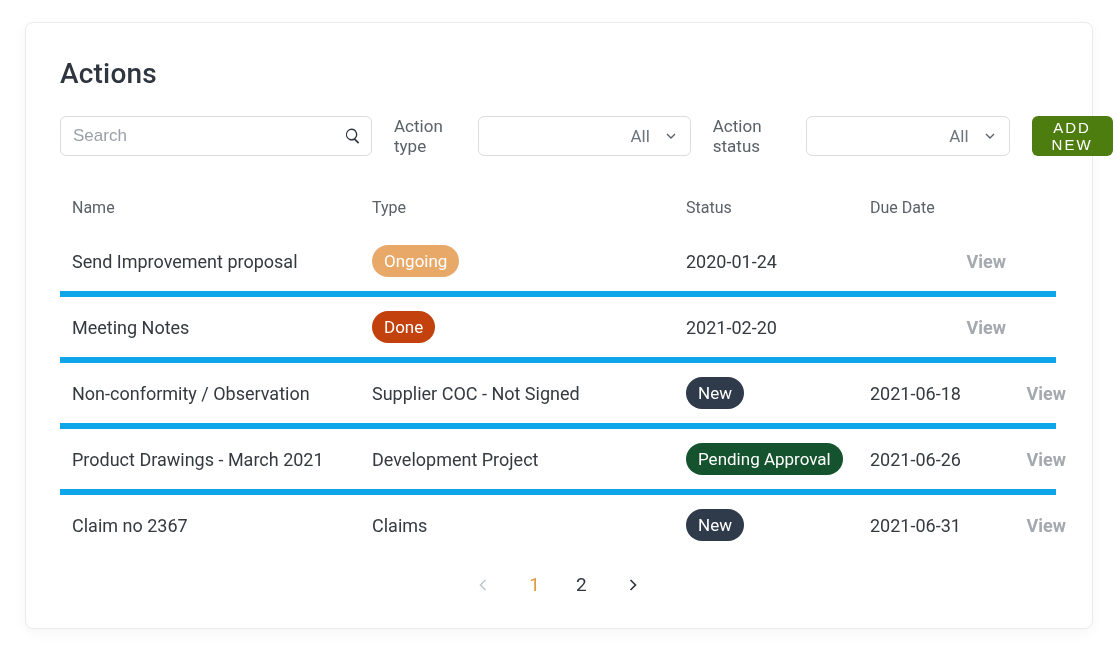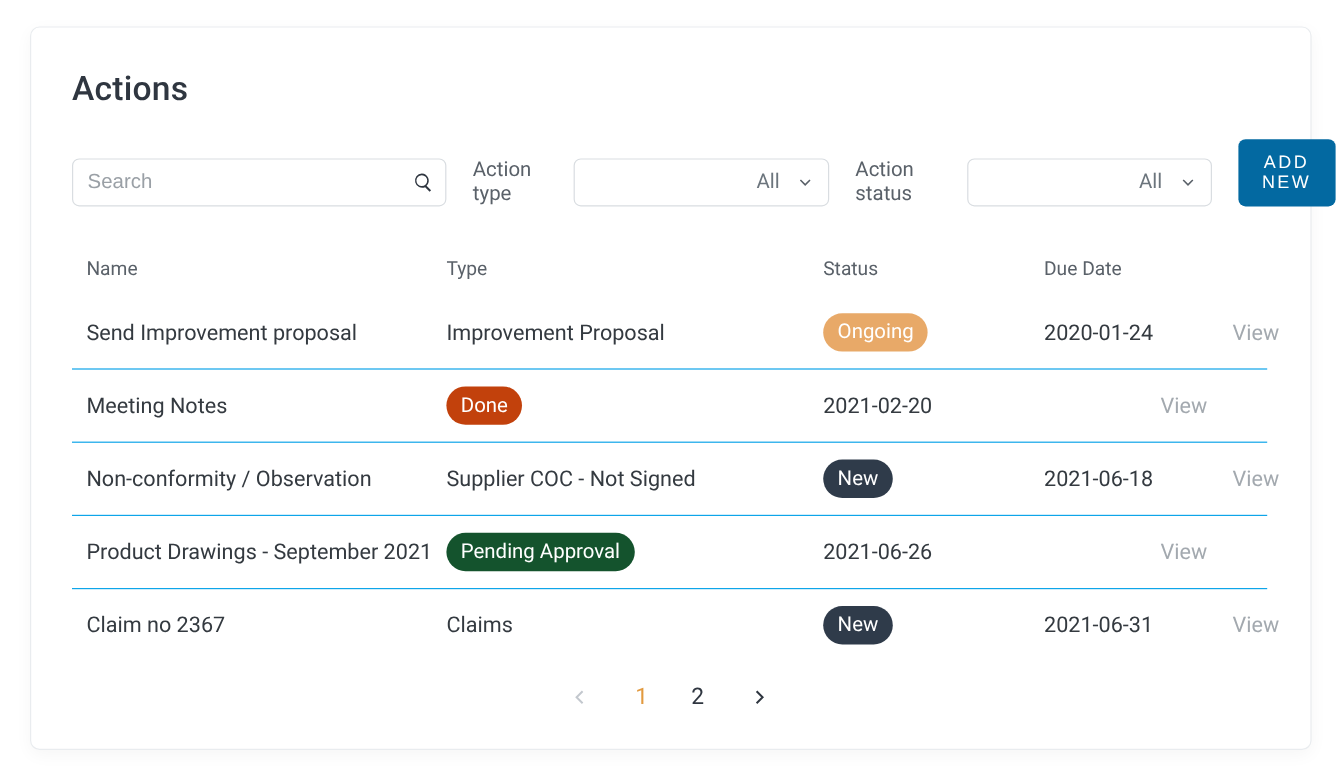--- a/index.html
+++ b/index.html
@@ -78,23 +78,23 @@
     }
     .chevron {
       position: absolute;
       right: 12px; top: 50%;
       transform: translateY(-50%);
       width: 16px; height: 16px;
       color: #5a6169;
       pointer-events: none;
     }
     .add-btn {
-      height: 56px;
+      height: 40px;
       padding: 0 20px;
-      background: #0369a1;
+      background: #4d7c0f;
       color: #fff;
       border: none;
       border-radius: 6px;
       font-size: 15px;
       letter-spacing: 2px;
       cursor: pointer;
       font-weight: 500;
     }
     .table { width: 100%; }
     .thead, .trow {
@@ -104,21 +104,21 @@
       padding: 14px 12px;
     }
     .thead {
       border-bottom: none;
     }
     .th {
       font-size: 16px;
       color: #5a6169;
     }
     .trow {
-      border-bottom: 1px solid #0ea5e9;
+      border-bottom: 6px solid #0ea5e9;
       font-size: 18px;
       color: #343a40;
     }
     .trow:last-child { border-bottom: none; }
     .badge {
       display: inline-flex;
       align-items: center;
       height: 32px;
       padding: 12px 12px;
       border-radius: 16px;
@@ -129,20 +129,21 @@
     }
     .badge-ongoing { background: #e8a968; }
     .badge-done    { background: #c2410c; }
     .badge-new     { background: #2f3b4a; }
     .badge-pending { background: #14532d; }
     .view-link {
       color: #a3a9af;
       font-size: 18px;
       cursor: pointer;
       text-align: right;
+      font-weight: bold;
     }
     .pagination {
       display: flex;
       gap: 36px;
       justify-content: center;
       align-items: center;
       margin-top: 18px;
       font-size: 19px;
     }
     .page-num { cursor: pointer; color:#2f3640; }
@@ -206,40 +207,40 @@
     <div class="thead">
       <div class="th">Name</div>
       <div class="th">Type</div>
       <div class="th">Status</div>
       <div class="th">Due Date</div>
       <div class="th"></div>
     </div>
     <div id="tbody">
         <div class="trow">
           <div>Send Improvement proposal</div>
-          <div>Improvement Proposal</div>
           <div><span class="badge badge-ongoing">Ongoing</span></div>
           <div>2020-01-24</div>
           <div class="view-link">View</div>
         </div>
         <div class="trow">
           <div>Meeting Notes</div>
           <div><span class="badge badge-done">Done</span></div>
           <div>2021-02-20</div>
           <div class="view-link">View</div>
         </div>
         <div class="trow">
           <div>Non-conformity / Observation</div>
           <div>Supplier COC - Not Signed</div>
           <div><span class="badge badge-new">New</span></div>
           <div>2021-06-18</div>
           <div class="view-link">View</div>
         </div>
         <div class="trow">
-          <div>Product Drawings - September 2021</div>
+          <div>Product Drawings - March 2021</div>
+          <div>Development Project</div>
           <div><span class="badge badge-pending">Pending Approval</span></div>
           <div>2021-06-26</div>
           <div class="view-link">View</div>
         </div>
         <div class="trow">
           <div>Claim no 2367</div>
           <div>Claims</div>
           <div><span class="badge badge-new">New</span></div>
           <div>2021-06-31</div>
           <div class="view-link">View</div>

